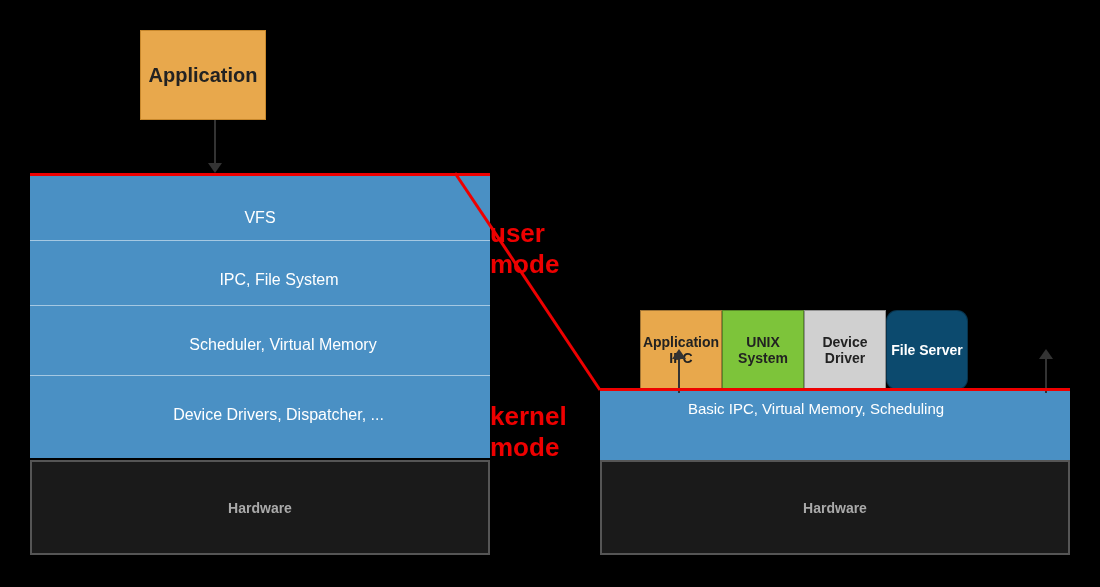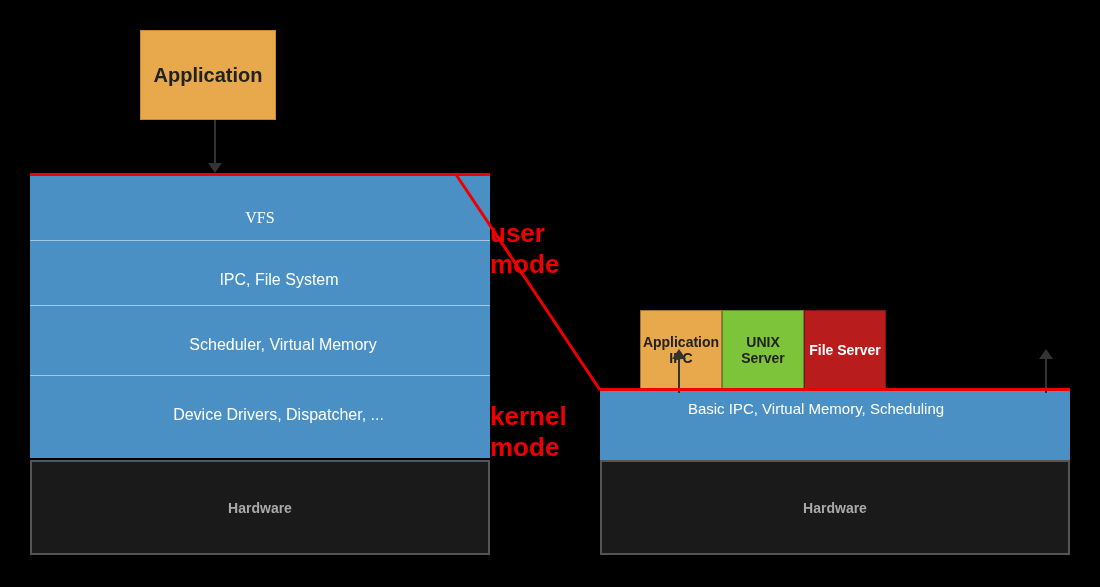--- a/index.html
+++ b/index.html
@@ -10,21 +10,21 @@
       font-family: Arial, sans-serif;
       overflow: hidden;
       position: relative;
     }
 
     
     .app-box {
       position: absolute;
       left: 140px;
       top: 30px;
-      width: 136px;
+      width: 126px;
       height: 90px;
       background: #e8a84c;
       border: 1px solid #c8882c;
       display: flex;
       align-items: center;
       justify-content: center;
       font-size: 20px;
       font-weight: bold;
       color: #222;
       z-index: 10;
@@ -152,21 +152,21 @@
       text-align: center;
       font-size: 14px;
       font-weight: bold;
       color: #222;
       border: 1px solid rgba(0,0,0,0.3);
     }
 
     .server-box-app { background: #e8a84c; }
     .server-box-unix { background: #7dc43a; }
     .server-box-device { background: #d0d0d0; }
-    .server-box-file { background: #b91c1c; color: #fff; }
+    .server-box-file { background: #0c4a6e; color: #fff; border-radius: 11px; }
 
     
     .right-arrow-up-left {
       position: absolute;
       left: 678px;
       top: 355px;
       width: 2px;
       height: 38px;
       background: #333;
       z-index: 15;
@@ -253,21 +253,21 @@
 <div class="arrow-head"></div>
 
 <div class="red-line-top"></div>
 
 <div class="kernel-box"></div>
 
 <div class="kernel-divider" style="top: 240px;"></div>
 <div class="kernel-divider" style="top: 305px;"></div>
 <div class="kernel-divider" style="top: 375px;"></div>
 
-<div class="kernel-text" style="top: 195px; left: 30px; line-height: 45px; font-family: Liberation Serif, serif;">
+<div class="kernel-text" style="top: 195px; left: 30px; line-height: 45px;">
   <span>VFS</span>
 </div>
 <div class="kernel-text" style="top: 255px; left: 30px; line-height: 50px; padding-left: 38px;">
   <span>IPC, File System</span>
 </div>
 <div class="kernel-text" style="top: 320px; left: 30px; line-height: 50px; padding-left: 46px;">
   <span>Scheduler, Virtual Memory</span>
 </div>
 <div class="kernel-text" style="top: 390px; left: 30px; line-height: 50px; padding-left: 37px;">
   <span>Device Drivers, Dispatcher, ...</span>
@@ -293,21 +293,24 @@
 
 <div style="position:absolute; left:600px; top:400px; width:432px; text-align:center; color:#fff; font-size:15px; z-index:10;">
   <span>Basic IPC, Virtual Memory, Scheduling</span>
 </div>
 
 <div class="server-boxes">
   <div class="server-box server-box-app">
     <span>Application IPC</span>
   </div>
   <div class="server-box server-box-unix">
-    <span>UNIX Server</span>
+    <span>UNIX System</span>
+  </div>
+  <div class="server-box server-box-device">
+    <span>Device Driver</span>
   </div>
   <div class="server-box server-box-file">
     <span>File Server</span>
   </div>
 </div>
 
 <div class="right-arrow-up-left"></div>
 <div class="right-arrow-head-top-left"></div>
 
 <div class="right-arrow-up-right"></div>

